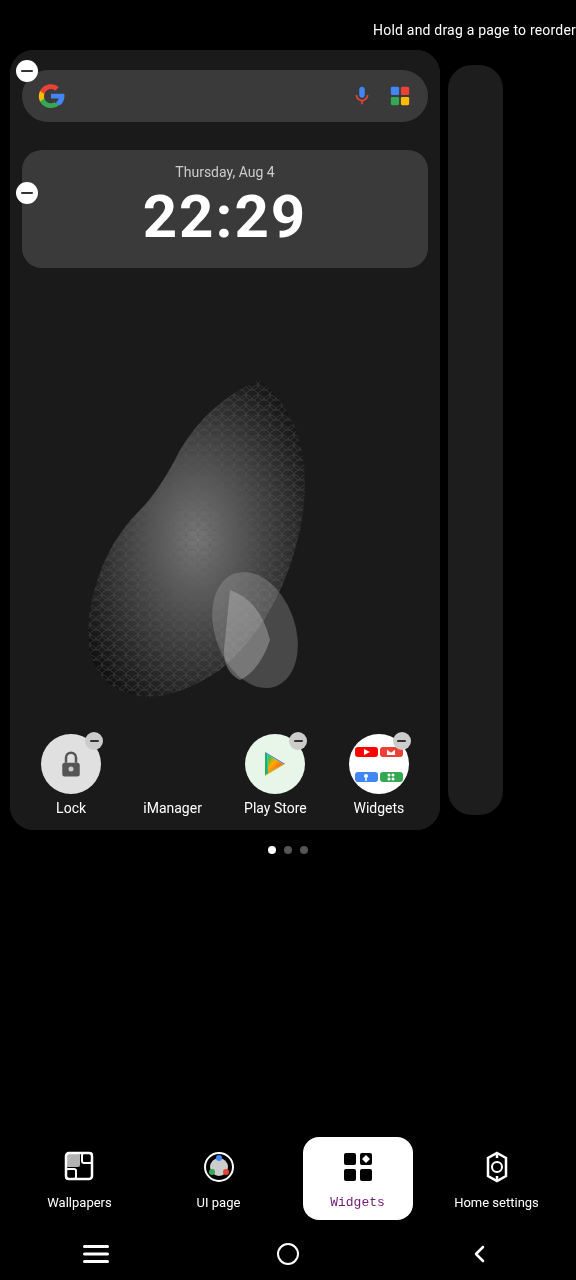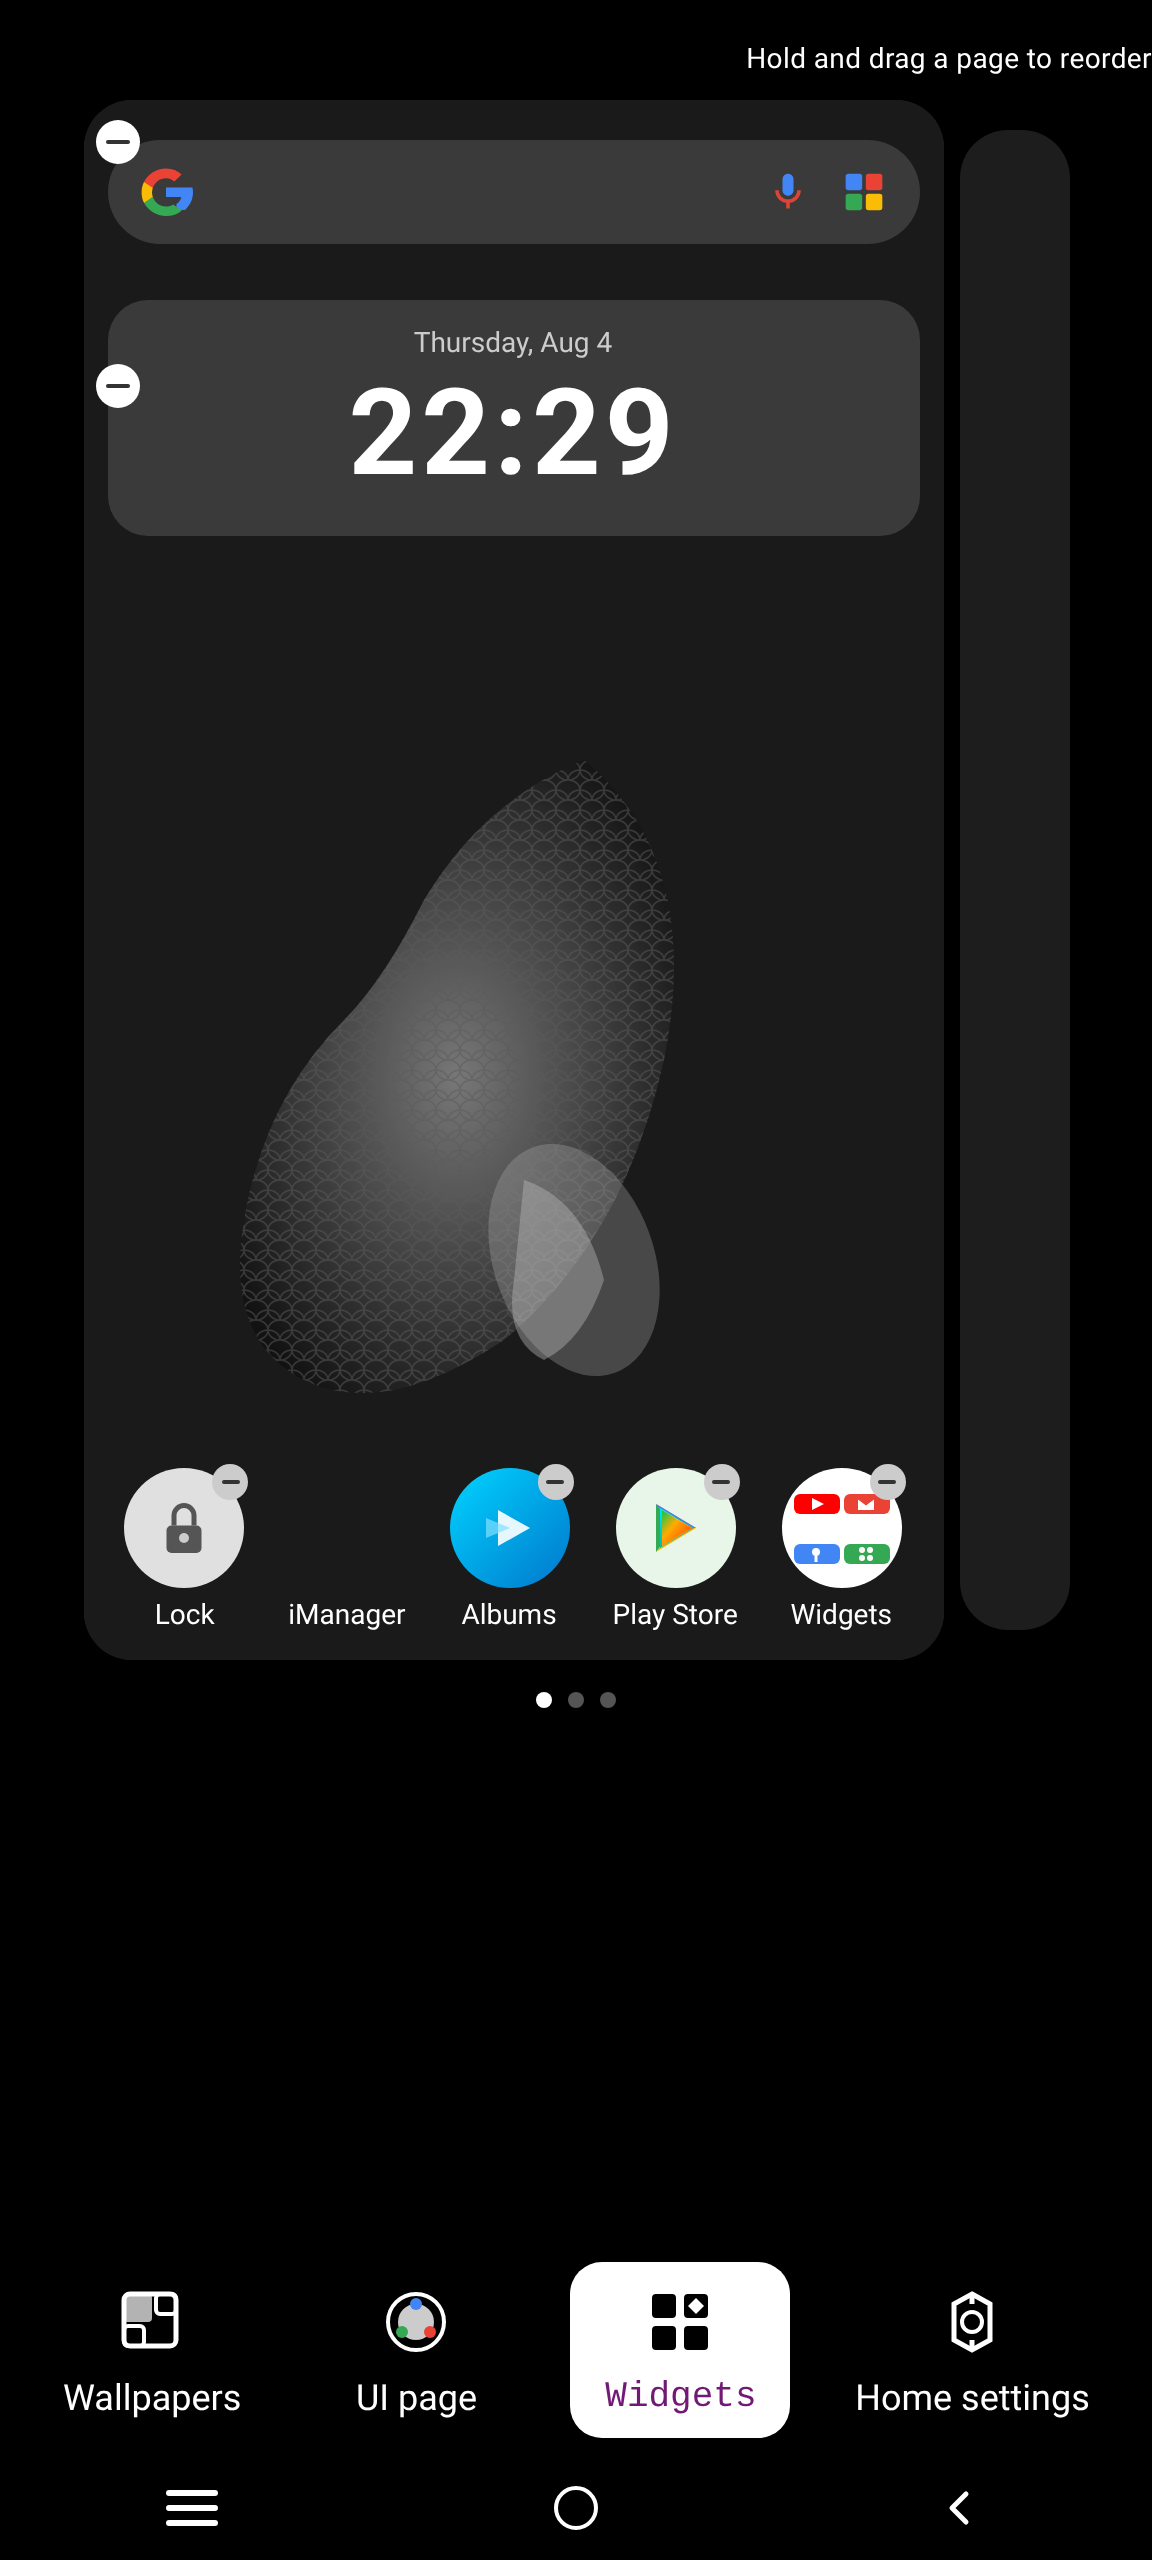--- a/index.html
+++ b/index.html
@@ -20,21 +20,20 @@
       padding-top: 22px;
       padding-bottom: 12px;
       letter-spacing: 0.2px;
     }
 
     
     .pages-area {
       display: flex;
       flex-direction: row;
       align-items: center;
-      justify-content: center;
       width: 100%;
       padding: 0 10px;
       position: relative;
     }
 
     
     .page-card {
       width: 430px;
       height: 780px;
       background: #2a2a2a;
@@ -273,21 +272,21 @@
       background: #fff;
     }
     .toolbar-icon {
       width: 40px;
       height: 40px;
       display: flex;
       align-items: center;
       justify-content: center;
     }
     .toolbar-label {
-      font-size: 18px;
+      font-size: 13px;
       color: #fff;
     }
     .toolbar-item.active .toolbar-label {
       color: #701a75;
       font-family: Liberation Mono, monospace;
     }
     .toolbar-item.active svg path,
     .toolbar-item.active svg rect,
     .toolbar-item.active svg circle {
       fill: #000;
@@ -392,31 +391,20 @@
             <circle cx="12" cy="16" r="2" fill="#ccc"></circle>
           </svg>
         </div>
         <span class="app-label">Lock</span>
       </div>
 
       <div class="app-icon-wrap">
         <span class="app-label">iManager</span>
       </div>
 
-      <div class="app-icon-wrap">
-        <div class="app-icon-img icon-albums">
-          <div class="app-remove-dot"></div>
-          <svg width="32" height="32" viewBox="0 0 32 32" fill="none" xmlns="http://www.w3.org/2000/svg">
-
-            <polygon points="10,7 26,16 10,25" fill="white" opacity="0.9"></polygon>
-            <polygon points="4,11 16,16 4,21" fill="#80e0ff" opacity="0.7"></polygon>
-          </svg>
-        </div>
-        <span class="app-label">Albums</span>
-      </div>
 
       <div class="app-icon-wrap">
         <div class="app-icon-img icon-playstore">
           <div class="app-remove-dot"></div>
           <svg width="32" height="32" viewBox="0 0 32 32" fill="none" xmlns="http://www.w3.org/2000/svg">
             <path d="M6,4 L26,16 L6,28 Z" fill="none"></path>
             <path d="M6,4 L26,16 L16,16 L6,4 Z" fill="#EA4335"></path>
             <path d="M6,4 L16,16 L6,28 Z" fill="#34A853"></path>
             <path d="M6,28 L16,16 L26,16 Z" fill="#FBBC05"></path>
             <path d="M26,16 L16,16 L6,4 Z" fill="#4285F4"></path>

